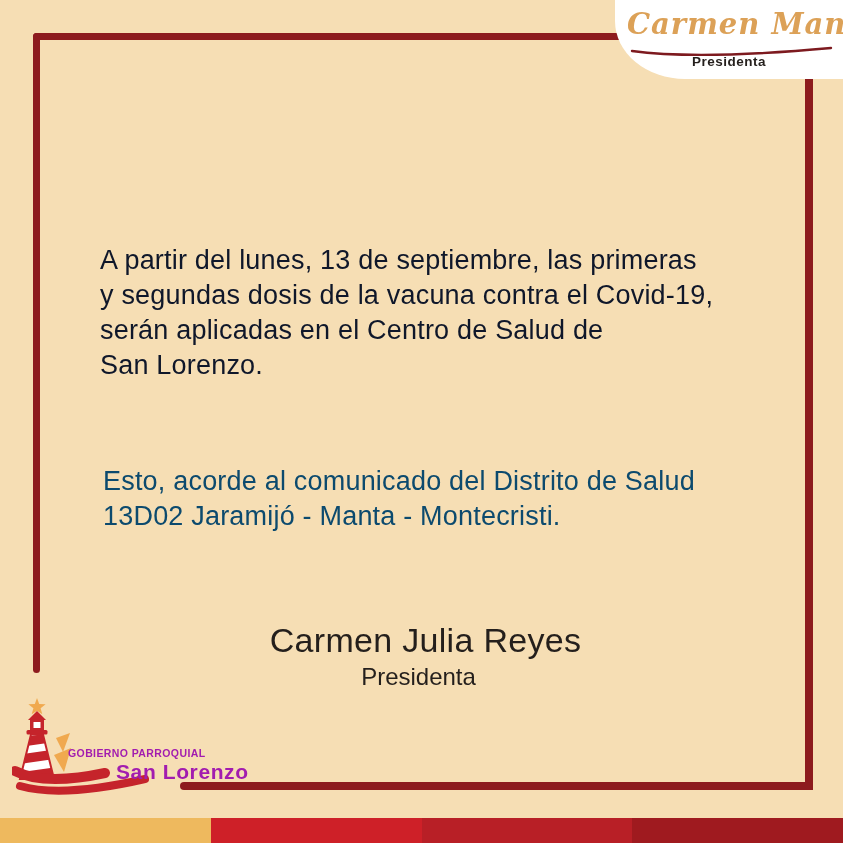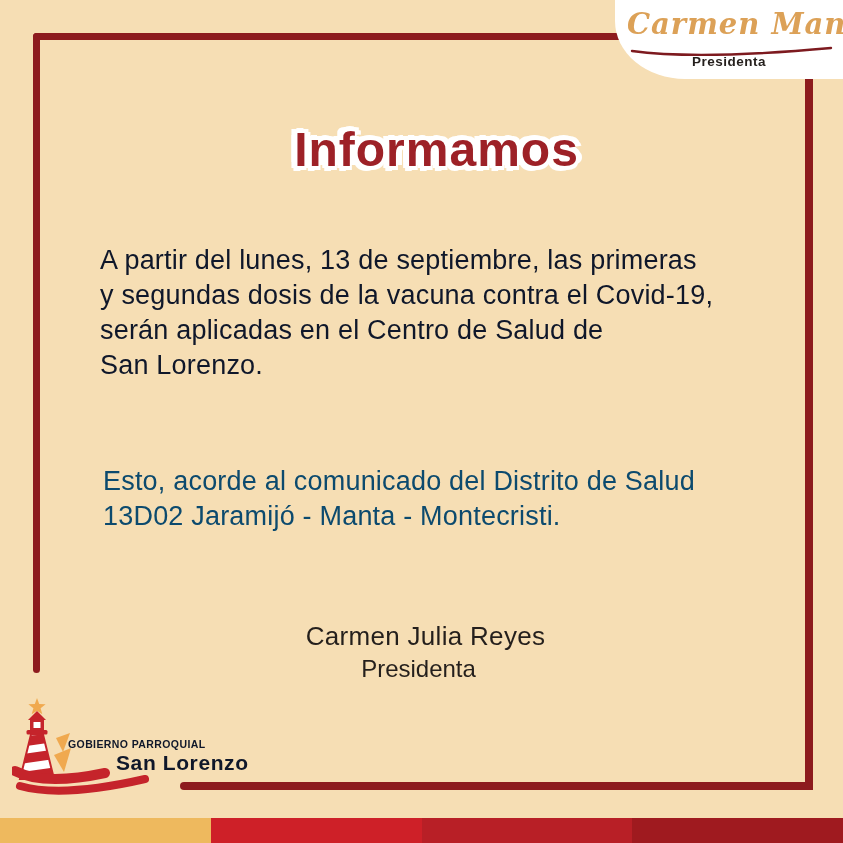--- a/index.html
+++ b/index.html
@@ -81,27 +81,27 @@
   }
   .para-1 { left: 100px; top: 243px; }
   .para-2 { left: 103px; top: 464px; }
 
   .signature {
     position: absolute;
     left: 0; right: 6px; top: 621px;
     text-align: center;
     color: #241f1c;
   }
-  .sig-name { font-size: 26px; letter-spacing: 0.3px; padding-left: 14px; }
+  .sig-name { font-size: 34px; letter-spacing: 0.3px; padding-left: 14px; }
   .sig-role { font-size: 24px; margin-top: 3px; }
 
   
   .logo { position: absolute; left: 12px; top: 693px; width: 230px; height: 110px; }
   .logo-icon { position: absolute; left: 0; top: 0; }
-  .logo-text { position: absolute; left: 56px; top: 45px; color: #0f172a; }
+  .logo-text { position: absolute; left: 56px; top: 54px; color: #a21caf; }
   .logo-line1 { font-size: 10.5px; font-weight: bold; letter-spacing: 0.4px; white-space: nowrap; }
   .logo-line2 { font-size: 21px; font-weight: bold; letter-spacing: 0.6px; margin-top: 1px; white-space: nowrap; margin-left: 48px; }
 
   
   .stripe { position: absolute; left: 0; top: 818px; width: 843px; height: 25px; display: flex; }
   .stripe .seg { flex: 1 1 0; }
 </style>
 </head>
 <body>
 
@@ -113,21 +113,20 @@
   <div class="frame frame-bottom" style="background: rgb(141, 27, 30);"></div>
 
   <div class="badge">
     <div class="badge-name" style="color: rgb(220, 161, 87);">Carmen Manta</div>
     <svg class="badge-swoosh" width="206" height="14" viewBox="0 0 206 14">
       <path d="M3,5 Q70,14 202,2" fill="none" stroke="#7d1a1f" stroke-width="2.4" stroke-linecap="round"></path>
     </svg>
     <div class="badge-role">Presidenta</div>
   </div>
 
-  <h1 class="title" style="color: rgb(157, 33, 39);">Informamos</h1>
 
   <p class="para para-1" style="color: #0f172a;">A partir del lunes, 13 de septiembre, las primeras
 y segundas dosis de la vacuna contra el Covid-19,
 serán aplicadas en el Centro de Salud de
 San Lorenzo.</p>
   <p class="para para-2" style="color: #0c4a6e;">Esto, acorde al comunicado del Distrito de Salud
 13D02 Jaramijó - Manta - Montecristi.</p>
 
   <div class="signature">
     <div class="sig-name">Carmen Julia Reyes</div>

